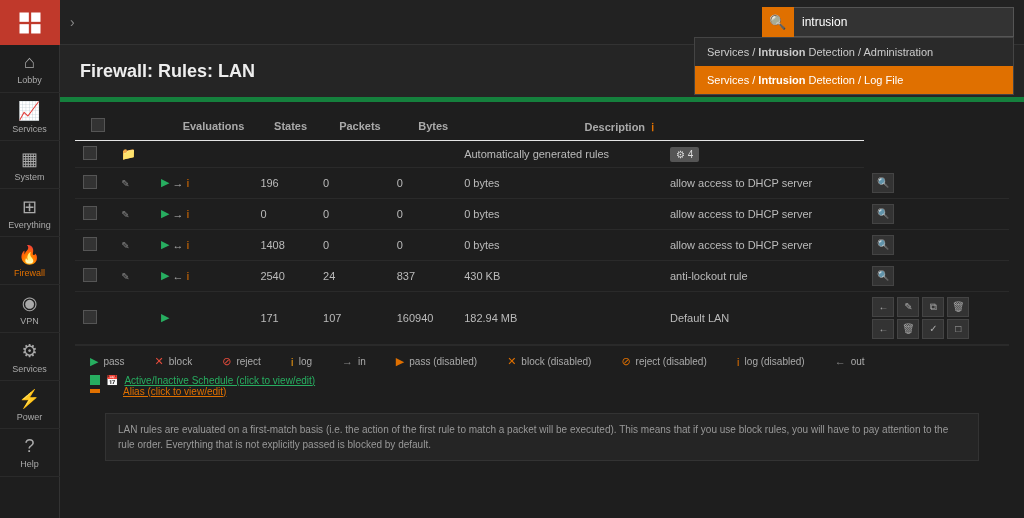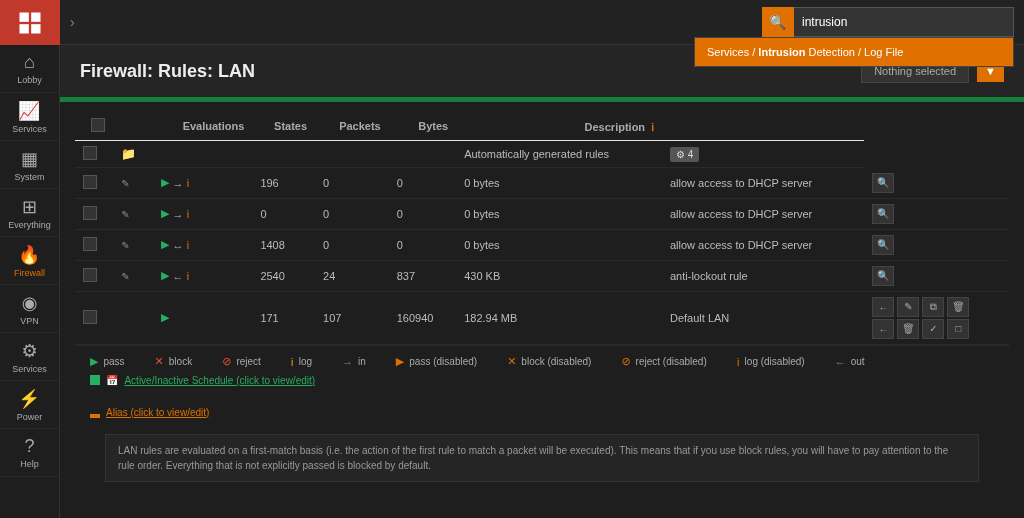--- a/index.html
+++ b/index.html
@@ -240,23 +240,23 @@
     .schedule-row {
       display: flex;
       align-items: center;
       gap: 6px;
       margin-top: 6px;
       font-size: 10px;
       color: #27ae60;
     }
     .alias-row {
       display: flex;
-      align-items: flex-end;
-      gap: 6px;
-      margin-top: 21px;
+      align-items: center;
+      gap: 23px;
+      margin-top: 0;
       font-size: 10px;
       color: #e07000;
     }
     .note-box {
       background: #252525;
       border: 1px solid #333;
       padding: 8px 12px;
       margin: 8px 30px;
       font-size: 10px;
       color: #999;
@@ -336,20 +336,23 @@
 
 <div class="main">
 
   <div class="topbar">
     <span class="topbar-chevron">›</span>
     <div class="search-container">
       <button class="search-icon-btn">🔍</button>
       <input class="search-input" type="text" value="intrusion" style="">
 
       <div class="search-dropdown">
+        <div class="search-dropdown-item">
+          <span>Services / </span><span class="search-highlight">Intrusion</span><span> Detection / Administration</span>
+        </div>
         <div class="search-dropdown-item active">
           <span>Services / </span><span class="search-highlight">Intrusion</span><span> Detection / Log File</span>
         </div>
       </div>
     </div>
   </div>
 
   <div class="page-header">
     <h1 class="page-title">Firewall: Rules: LAN</h1>
     <div class="header-actions">

